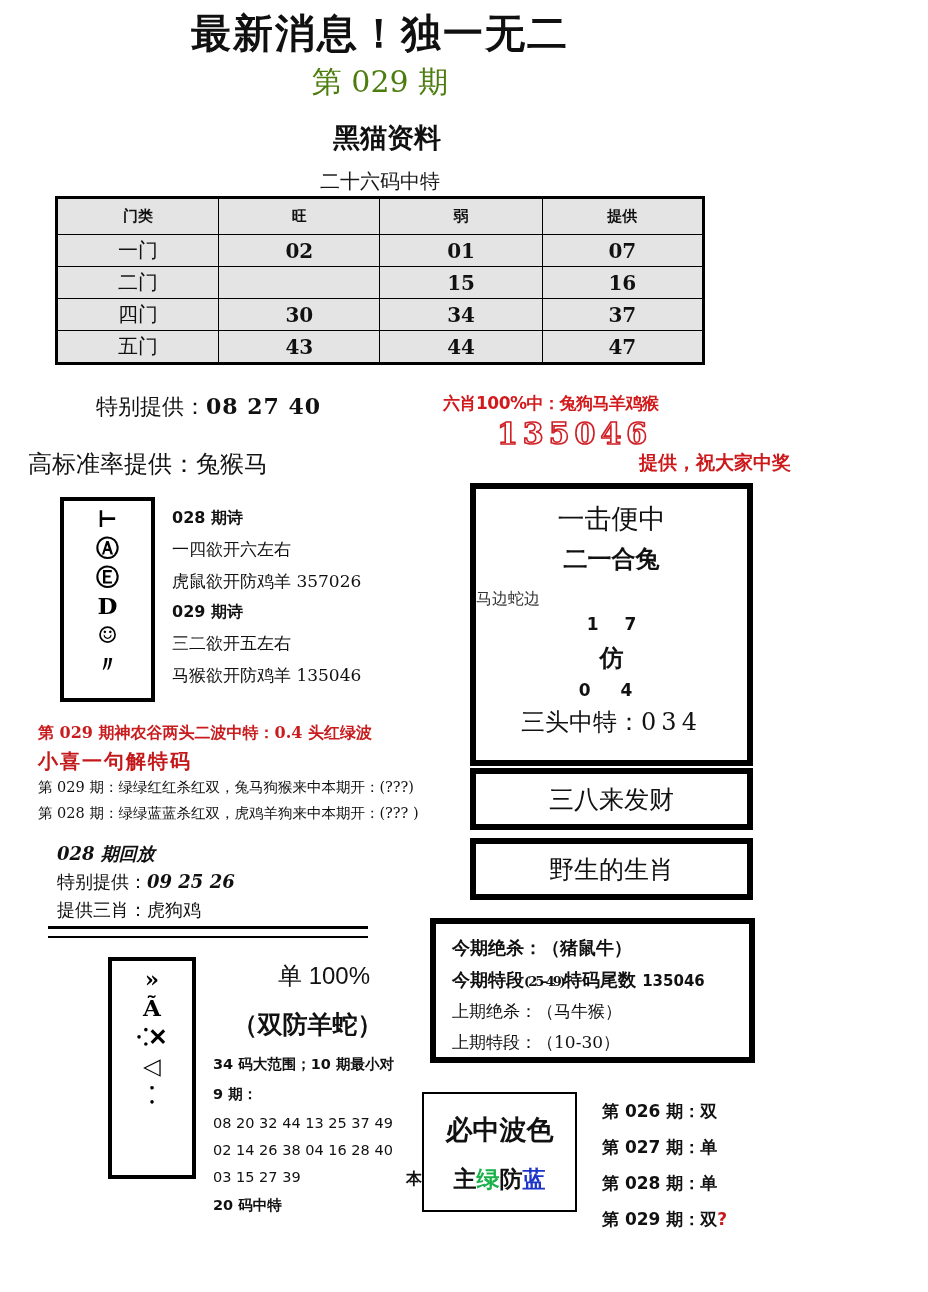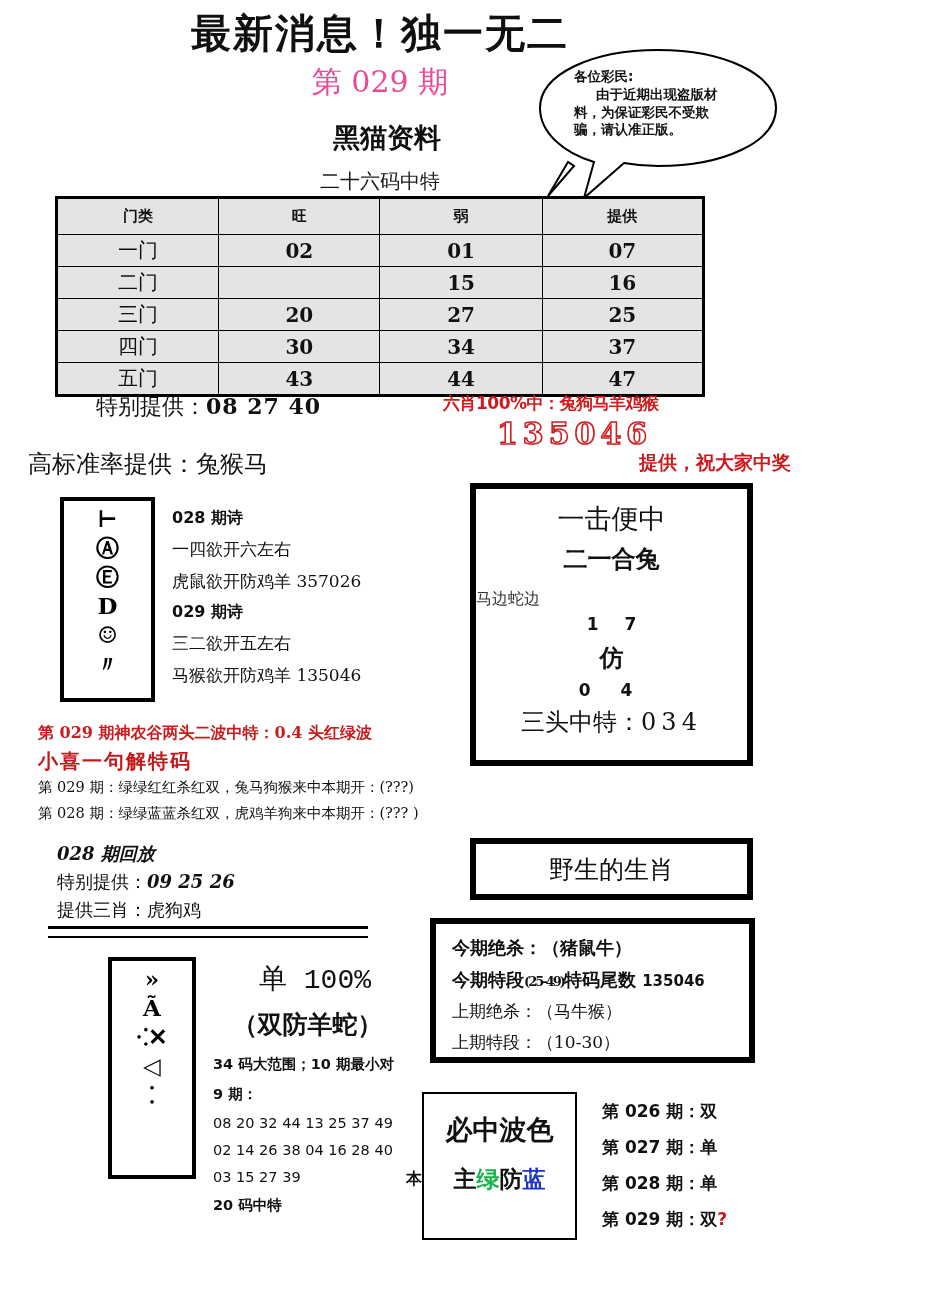--- a/index.html
+++ b/index.html
@@ -27,21 +27,21 @@
     font-weight: bold;
     font-size: 40px;
     letter-spacing: 2px;
     color: #101010;
   }
   #issue-title {
     left: 0; top: 62px; width: 760px;
     text-align: center;
     font-family: "DejaVu Serif", "Liberation Serif", serif;
     font-size: 30px;
-    color: #ec4899;
+    color: #4d7c0f;
   }
   #brand-title {
     left: 0; top: 120px; width: 760px;
     text-align: center;
     font-family: "DejaVu Serif", "Liberation Serif", serif;
     font-weight: bold;
     font-size: 27px;
     color: #101010;
     margin-left: 7px;
   }
@@ -182,23 +182,23 @@
   #replay-block .ital { font-style: italic; font-weight: bold; }
 
   #divider-rule {
     left: 48px; top: 926px; width: 320px; height: 7px;
     border-top: 3px solid #000;
     border-bottom: 2px solid #000;
   }
 
   
   #single100 {
-    left: 220px; top: 960px; width: 190px; text-align: center;
-    font-family: Liberation Mono, monospace;
-    font-size: 28px; color: #111;
+    left: 229px; top: 960px; width: 190px; text-align: center;
+    font-family: Liberation Sans, sans-serif;
+    font-size: 24px; color: #111;
   }
   #double-guard {
     left: 205px; top: 1008px; width: 205px; text-align: center;
     font-family: "DejaVu Serif", "Liberation Serif", serif;
     font-size: 25px; font-weight: bold; color: #111;
   }
   #range-block { left: 213px; top: 1055px; width: 225px; }
   #range-block .rb {
     font-family: "DejaVu Sans", sans-serif;
     font-size: 14.5px; color: #111; margin-bottom: 11px; white-space: nowrap;
@@ -272,21 +272,21 @@
     font-family: "DejaVu Serif", "Liberation Serif", serif;
     font-size: 17px; color: #111; margin: 0 0 8px 16px; white-space: nowrap;
   }
   #box-kill .kl.b { font-weight: bold; font-size: 18px; }
   #box-kill .small { font-size: 13px; font-weight: bold; letter-spacing: -2px; }
   #box-kill .tail { font-family: "DejaVu Sans", sans-serif; font-weight: bold; font-size: 15px; }
   #box-kill .first { margin-top: 12px; }
 
   
   #box-wave {
-    left: 422px; top: 1092px; width: 155px; height: 148px;
+    left: 422px; top: 1092px; width: 155px; height: 120px;
     border: 2px solid #000; background: #fff; box-sizing: border-box;
   }
   #box-wave .wl1 {
     text-align: center; margin-top: 18px;
     font-family: "DejaVu Serif", "Liberation Serif", serif;
     font-size: 27px; font-weight: bold; color: #111;
   }
   #box-wave .wl2 {
     text-align: center; margin-top: 16px;
     font-family: "DejaVu Serif", "Liberation Serif", serif;
@@ -307,31 +307,20 @@
 </head>
 <body>
 
 <div id="page">
 
   <div class="abs" id="main-title">最新消息！独一无二</div>
   <div class="abs" id="issue-title">第 029 期</div>
   <div class="abs" id="brand-title">黑猫资料</div>
   <div class="abs" id="subtitle">二十六码中特</div>
 
-  <div class="abs" id="bubble-wrap">
-    <svg id="bubble-svg" width="260" height="155" viewBox="0 0 260 155">
-      <path d="M130 4 C 196 4 248 28 248 62 C 248 96 196 120 130 120 C 118 120 107 119 96 117
-               L 56 152 L 66 116 C 36 107 12 87 12 62 C 12 28 64 4 130 4 Z" fill="#ffffff" stroke="#000000" stroke-width="2"></path>
-      <path d="M40 116 L 20 150 L 46 120 Z" fill="#ffffff" stroke="#000000" stroke-width="2"></path>
-    </svg>
-    <div id="bubble-text">
-      <span>各位彩民:</span>
-      <span class="indent">由于近期出现盗版材料，为保证彩民不受欺骗，请认准正版。</span>
-    </div>
-  </div>
 
   <table class="abs" id="main-table">
     <colgroup>
         <col class="c1">
         <col class="c2">
         <col class="c3">
         <col class="c4">
       </colgroup>
     <tbody id="table-body">
         <tr class="hdr">
@@ -346,26 +335,20 @@
           <td class="numcell">01</td>
           <td class="numcell">07</td>
         </tr>
         <tr>
           <td>二门</td>
           <td class="numcell"></td>
           <td class="numcell">15</td>
           <td class="numcell">16</td>
         </tr>
         <tr>
-          <td>三门</td>
-          <td class="numcell">20</td>
-          <td class="numcell">27</td>
-          <td class="numcell">25</td>
-        </tr>
-        <tr>
           <td>四门</td>
           <td class="numcell">30</td>
           <td class="numcell">34</td>
           <td class="numcell">37</td>
         </tr>
         <tr>
           <td>五门</td>
           <td class="numcell">43</td>
           <td class="numcell">44</td>
           <td class="numcell">47</td>
@@ -442,20 +425,25 @@
       <div class="l1">一击便中</div>
       <div class="l2">二一合兔</div>
       <div class="l3">马边蛇边</div>
       <div class="l4">1 7</div>
       <div class="l5">仿</div>
       <div class="l6">0 4</div>
       <div class="l7"><span>三头中特：</span><span class="n">034</span></div>
     </div>
   </div>
 
+  <div class="abs rbox" id="box-fortune">
+    <div class="rbox-in">
+      <div class="oneline-center">三八来发财</div>
+    </div>
+  </div>
 
   <div class="abs rbox" id="box-wild">
     <div class="rbox-in">
       <div class="oneline-center">野生的生肖</div>
     </div>
   </div>
 
   <div class="abs rbox" id="box-kill">
     <div class="rbox-in">
       <div class="kl b first">今期绝杀：（猪鼠牛）</div>

